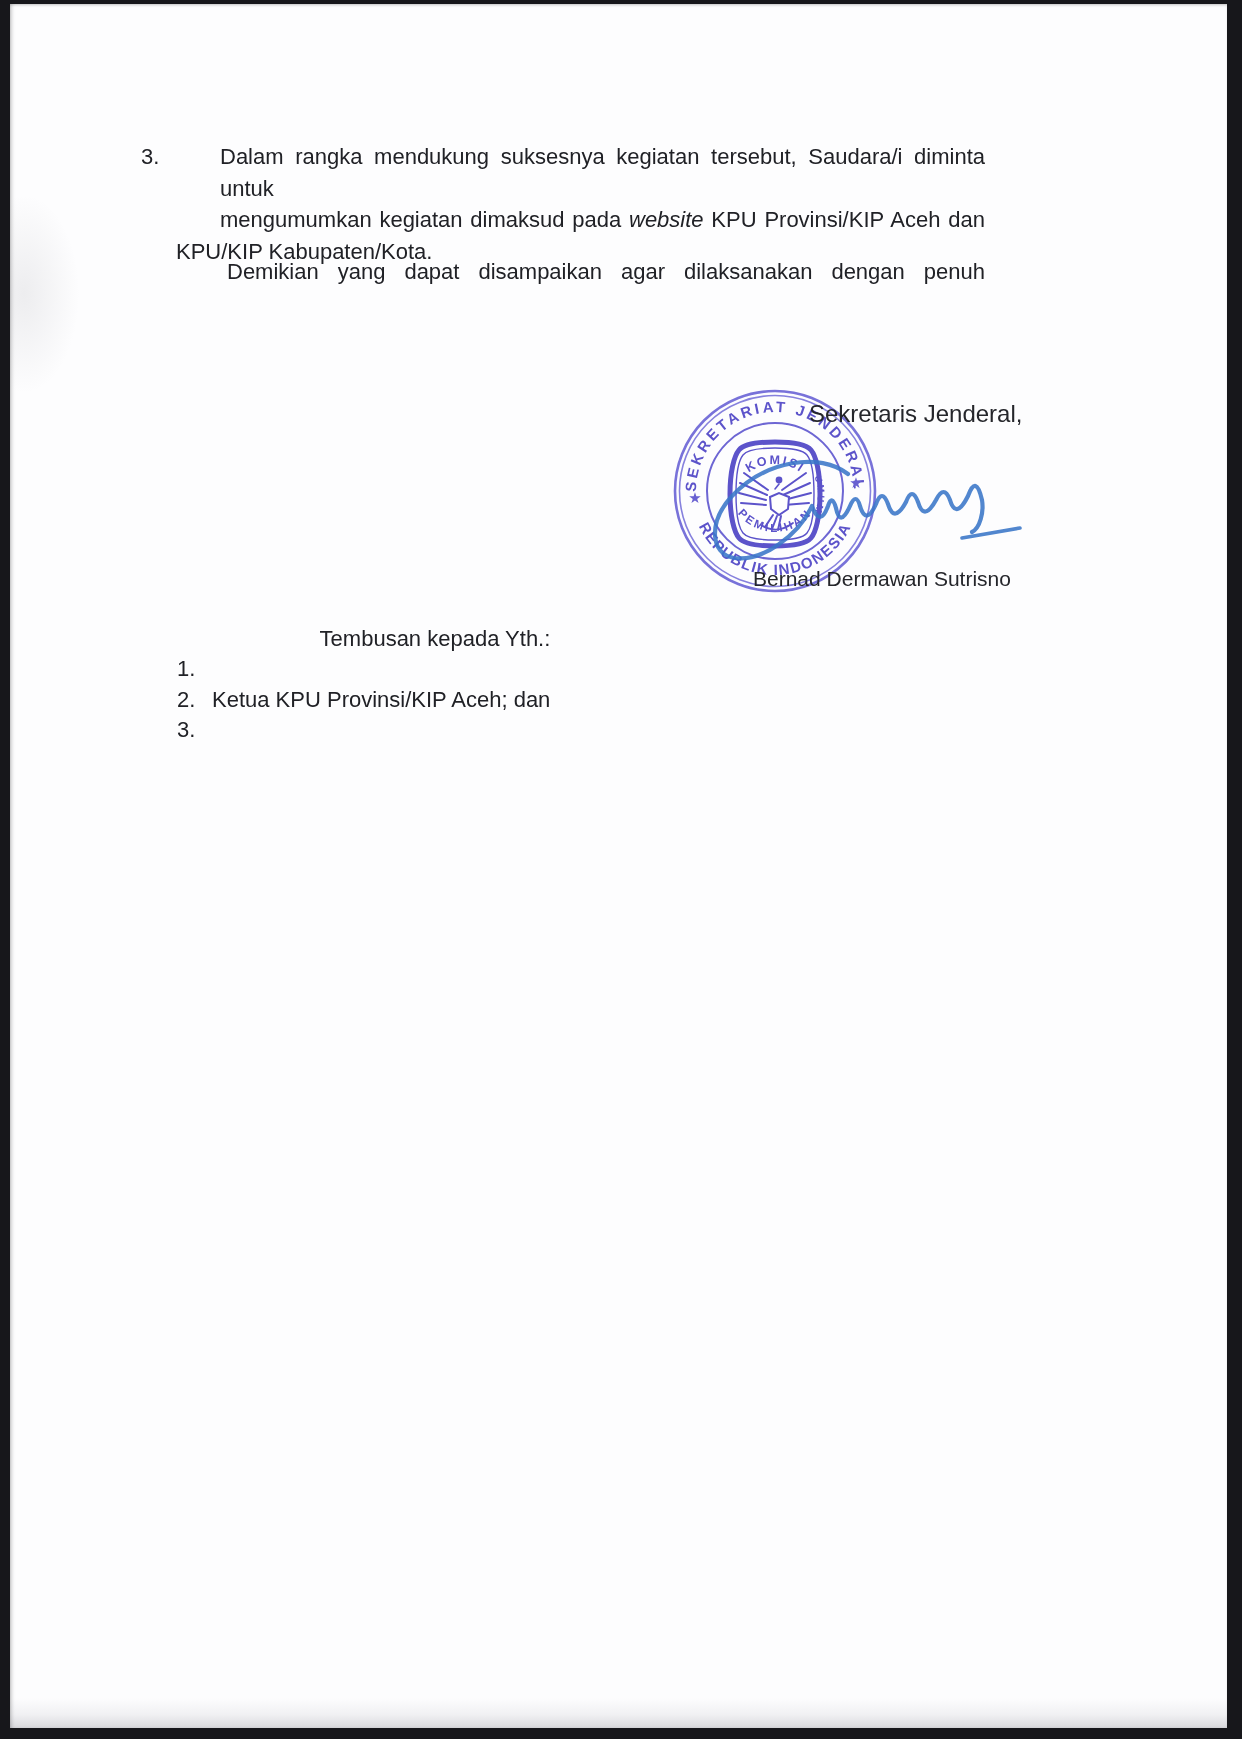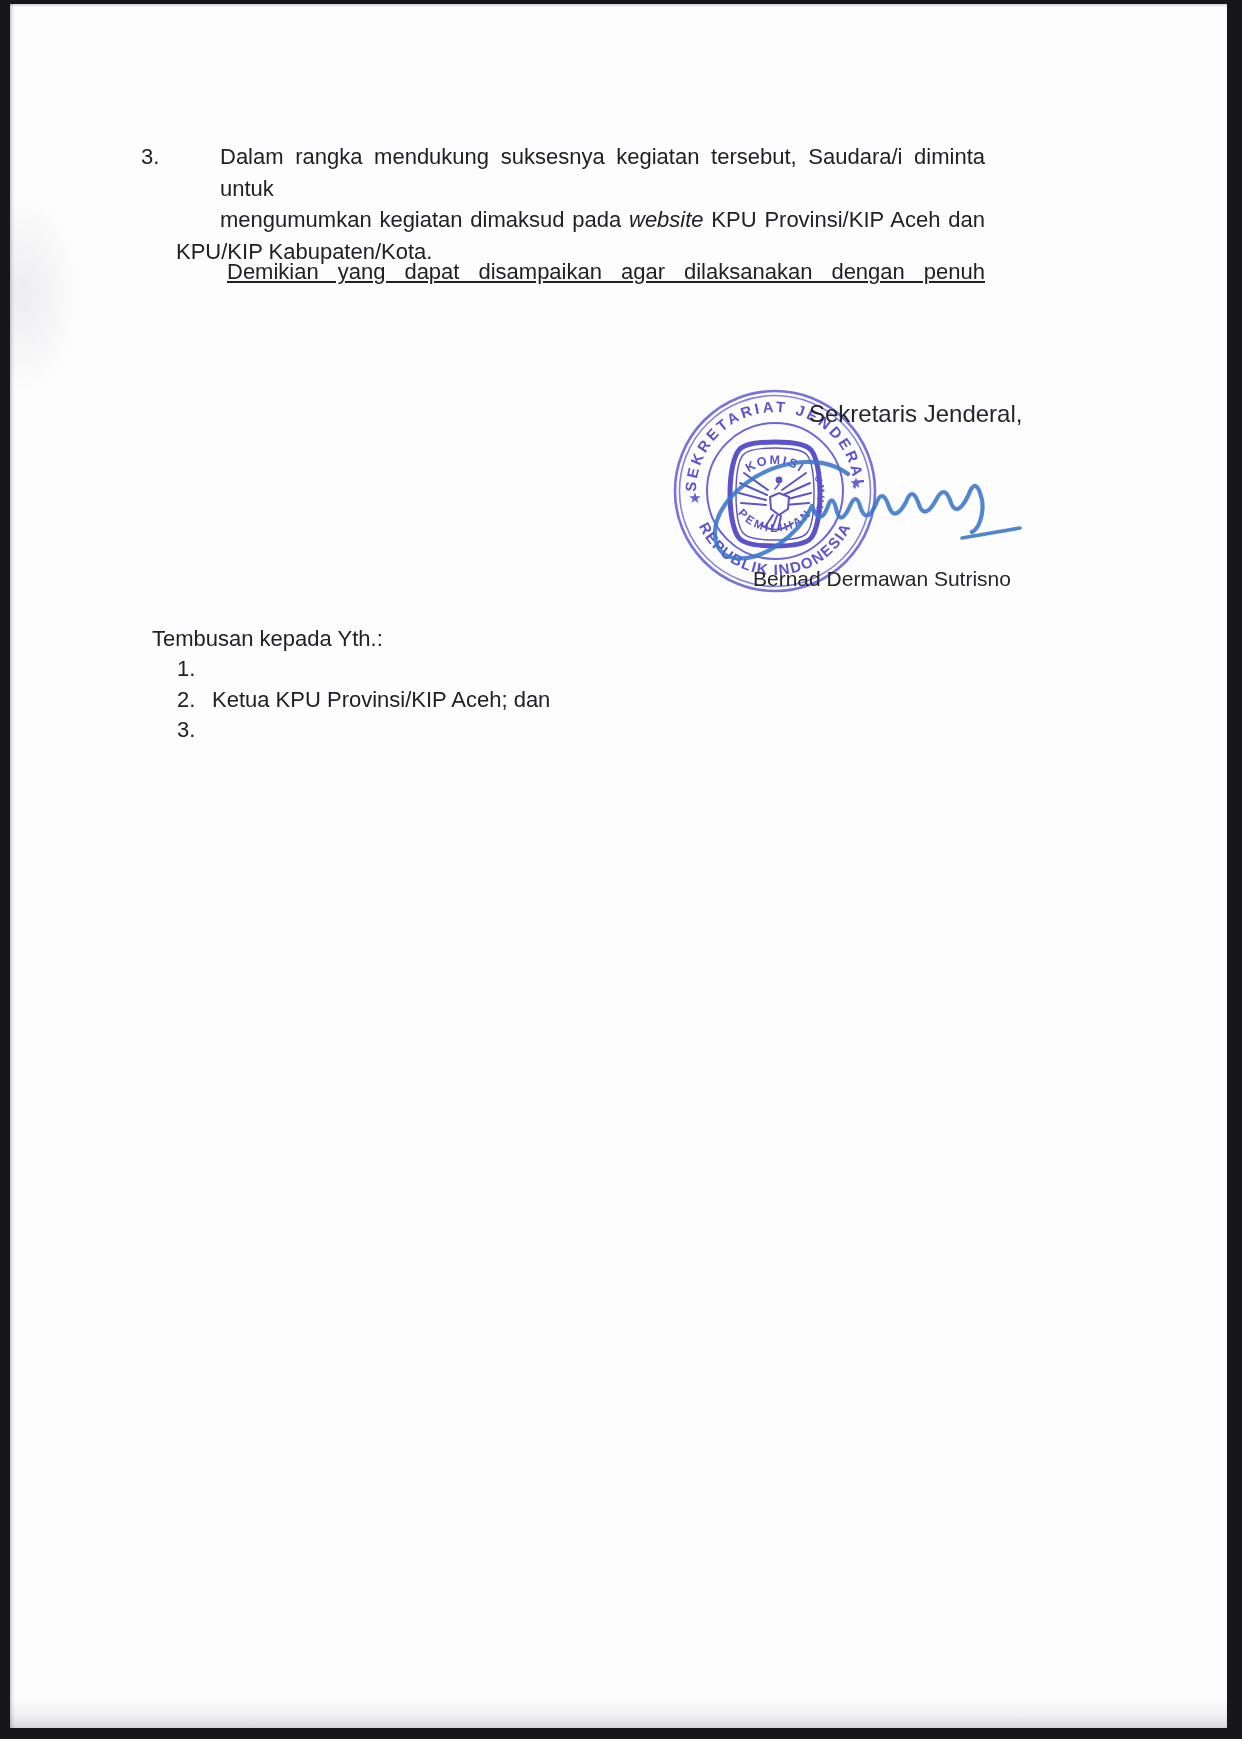--- a/index.html
+++ b/index.html
@@ -10,30 +10,30 @@
   .smudge-tl{position:absolute;left:0px;top:190px;width:70px;height:200px;pointer-events:none;
         background:radial-gradient(ellipse at 20% 50%, rgba(120,120,130,0.12), rgba(120,120,130,0) 70%);}
   .smudge-bottom{position:absolute;left:0;right:0;bottom:0;height:30px;pointer-events:none;
         background:linear-gradient(to bottom, rgba(130,130,145,0) 0%, rgba(130,130,145,0.10) 55%, rgba(90,90,105,0.22) 100%);}
   .txt{color:#202126;}
   
   .para-item{position:absolute;left:131px;top:137px;width:844px;}
   .para-item .num{position:absolute;left:0;top:0;font-size:22px;line-height:31.5px;color:#202126;}
   .para-item .ptext{margin-left:35px;font-size:22px;line-height:31.5px;color:#202126;}
   .jline{text-align:justify;text-align-last:justify;margin-left:44px;}
-  .closing{position:absolute;left:132px;top:252px;width:843px;font-size:22px;line-height:31.5px;color:#202126;text-decoration:underline;}
+  .closing{position:absolute;left:132px;top:252px;width:843px;font-size:22px;line-height:31.5px;color:#202126;}
   .closing .indent{text-indent:41px;}
   
   .sig-title{position:absolute;left:799px;top:396px;font-size:24px;color:#25262b;z-index:3;}
   .sig-name{position:absolute;left:743px;top:563px;font-size:21px;color:#25262b;z-index:4;}
   .stamp-svg{position:absolute;left:650px;top:372px;z-index:2;}
   .sign-svg{position:absolute;left:660px;top:440px;z-index:5;}
   
   .cc{position:absolute;left:142px;top:619px;font-size:22px;color:#202126;}
-  .cc-head{line-height:31px;}
+  .cc-head{line-height:31px;text-align:right;}
   .cc-item{display:flex;padding-left:25px;line-height:30.5px;}
   .cc-item .cnum{width:35px;flex:0 0 35px;}
 </style>
 </head>
 <body>
 
 <div class="scan">
   <div class="page">
     <div class="smudge-tl"></div>
 

